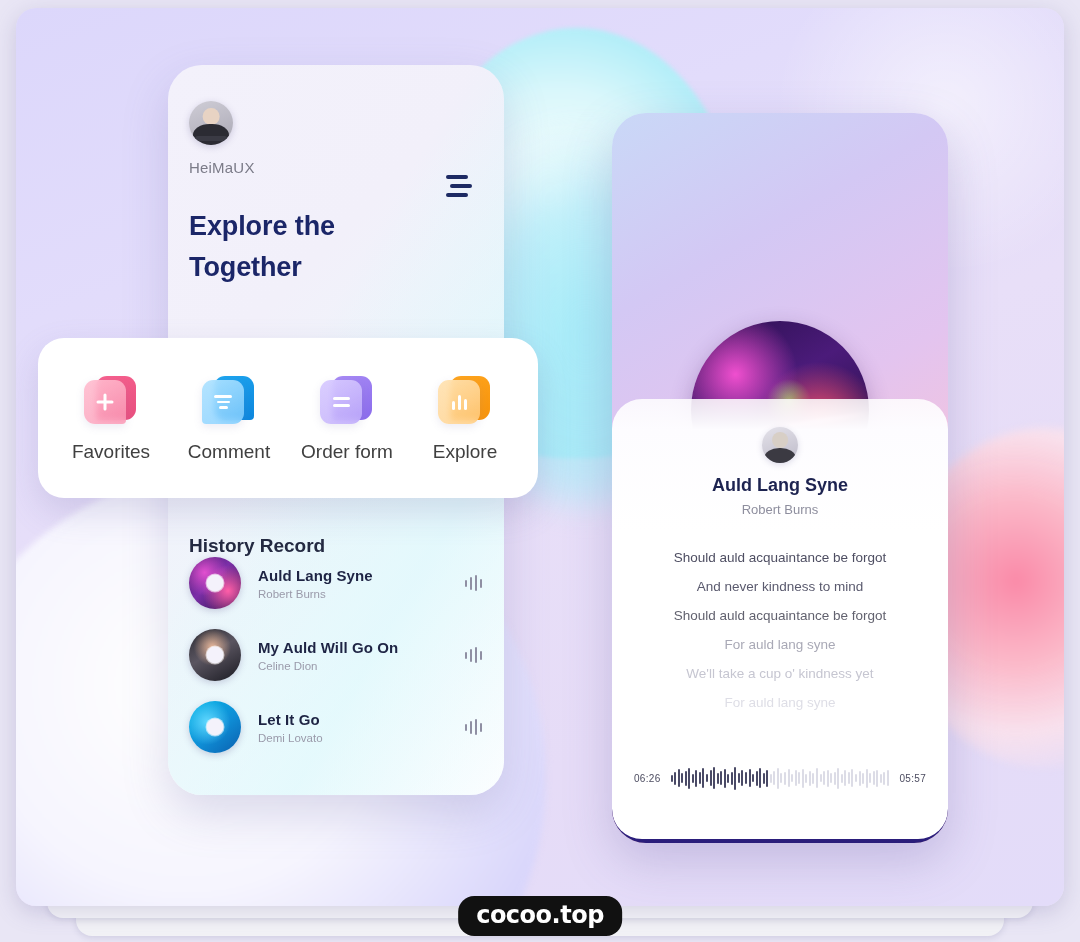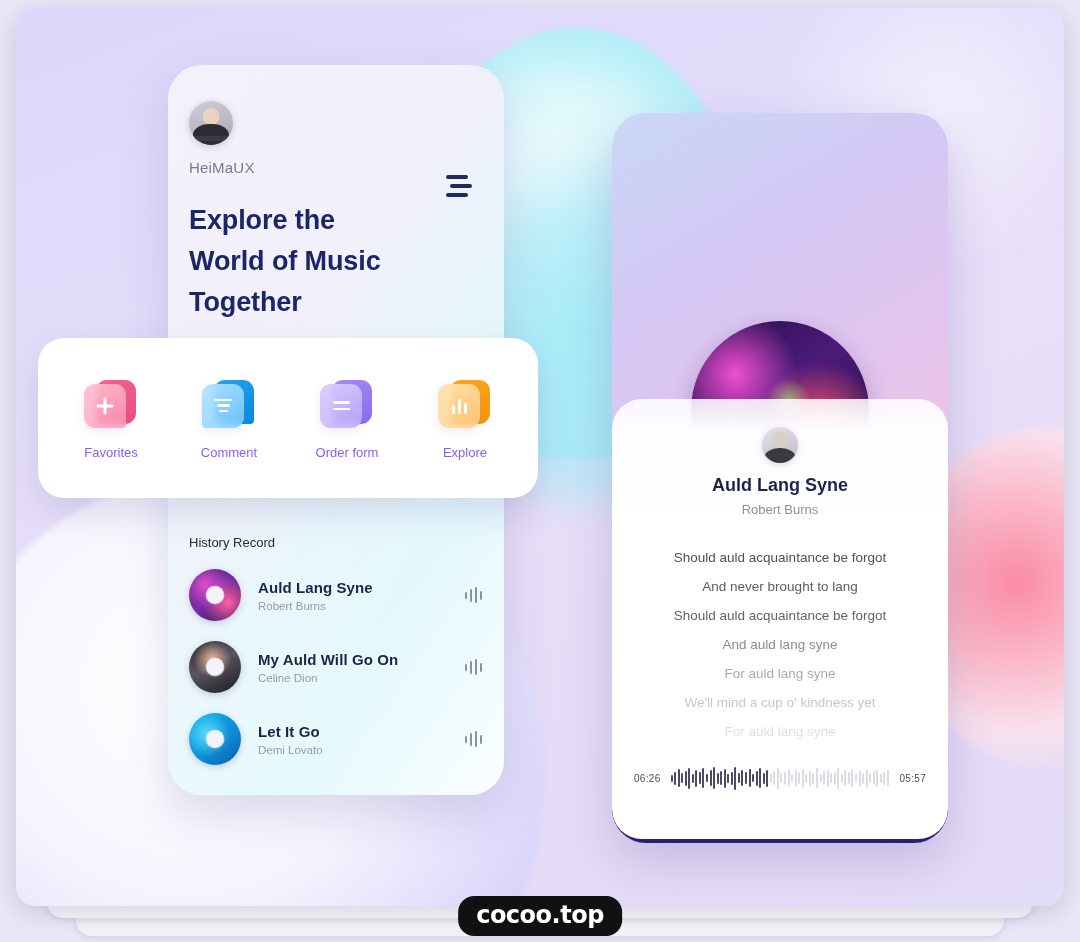--- a/index.html
+++ b/index.html
@@ -90,27 +90,27 @@
   }
 
   .hamburger { position:absolute; right:32px; top:110px; width:26px; z-index:3; }
   .hamburger i { display:block; height:4px; border-radius:2px; background:#1d2a63; margin-bottom:5px; }
   .hamburger i:nth-child(1) { width:22px; margin-left:0; }
   .hamburger i:nth-child(2) { width:22px; margin-left:4px; }
   .hamburger i:nth-child(3) { width:22px; margin-left:0; margin-bottom:0; }
 
   .username { margin-top:14px; font-size:15px; color:#7b7b88; letter-spacing:.2px; }
   .headline {
-    margin-top:24px; font-size:27px; line-height:41px; font-weight:700;
+    margin-top:30px; font-size:27px; line-height:41px; font-weight:700;
     color:#1b2668; letter-spacing:-.1px;
   }
 
   
   .history { position:absolute; left:21px; right:18px; top:470px; z-index:2; }
-  .history-title { font-size:13px; font-weight:400; color:#242a42; margin-bottom:19px; }
+  .history-title { font-size:19px; font-weight:700; color:#242a42; margin-bottom:0; }
   .track { display:flex; align-items:center; margin-bottom:20px; }
   .disc {
     width:52px; height:52px; border-radius:50%; position:relative; overflow:hidden;
     flex:0 0 52px; box-shadow:0 2px 7px rgba(80,70,130,.25);
   }
   .disc::after {
     content:""; position:absolute; left:50%; top:50%; transform:translate(-50%,-50%);
     width:17px; height:17px; border-radius:50%;
     background:#f4f2fb; box-shadow:0 0 0 1px rgba(255,255,255,.6);
   }
@@ -169,21 +169,21 @@
   
   .f-ord .back { background:linear-gradient(150deg,#a98cf5,#8a6bec); border-radius:11px 11px 11px 4px; }
   .f-ord .front { background:linear-gradient(150deg, rgba(216,203,255,.95), rgba(190,170,250,.82));
                   border-radius:11px; flex-direction:column; gap:4px; }
   .f-ord .ln { background:#fff; height:2.6px; border-radius:2px; }
   
   .f-aud .back { background:linear-gradient(150deg,#ffa61f,#f7930b); border-radius:11px 11px 11px 4px; }
   .f-aud .front { background:linear-gradient(150deg, rgba(255,226,178,.94), rgba(255,205,130,.78));
                   border-radius:11px; align-items:flex-end; gap:3px; padding-bottom:14px; }
   .f-aud .bar { width:3px; background:#fff; border-radius:2px; }
-  .feat-label { font-size:13px; color:#8b5cf6; }
+  .feat-label { font-size:19px; color:#404040; }
 
   
   .phone-right {
     position:absolute; left:596px; top:105px; width:336px; height:730px;
     border-radius:34px; overflow:hidden;
     background:linear-gradient(150deg,#c9d8f7 0%,#d3c8f4 22%,#e3c4ef 44%,#f4c3dc 62%,#fbc9c4 80%,#f9d3c9 100%);
     box-shadow:0 18px 48px rgba(100,90,160,.26);
   }
   .rp-head { position:relative; height:110px; z-index:4; }
   .back-chev {
@@ -322,21 +322,20 @@
 
       <div class="lp-body">
         <div class="avatar">
           <div class="head"></div>
           <div class="body"></div>
           <div class="arms"></div>
         </div>
         <div class="username">HeiMaUX</div>
         <div class="headline">
           <div>Explore the</div>
-          <div>World of Music</div>
           <div>Together</div>
         </div>
       </div>
 
       <div class="history">
         <div class="history-title">History Record</div>
 
         <div class="track">
           <div class="disc d1"></div>
           <div class="track-meta">
@@ -437,25 +436,24 @@
       <div class="lyrics-panel">
         <div class="lyr-avatar">
           <div class="head"></div>
           <div class="body"></div>
         </div>
         <div class="song-title">Auld Lang Syne</div>
         <div class="song-artist">Robert Burns</div>
 
         <div class="lyrics">
           <div class="lyric-line" style="color:#4e4e62">Should auld acquaintance be forgot</div>
-          <div class="lyric-line" style="color:#5a5a6e">And never brought to lang</div>
+          <div class="lyric-line" style="color:#5a5a6e">And never kindness to mind</div>
           <div class="lyric-line" style="color:#62626f">Should auld acquaintance be forgot</div>
-          <div class="lyric-line" style="color:#8b8b99">And auld lang syne</div>
           <div class="lyric-line" style="color:#a9a9b6">For auld lang syne</div>
-          <div class="lyric-line" style="color:#c6c6d1">We'll mind a cup o' kindness yet</div>
+          <div class="lyric-line" style="color:#c6c6d1">We'll take a cup o' kindness yet</div>
           <div class="lyric-line" style="color:#dedee6">For auld lang syne</div>
         </div>
 
         <div class="progress-row">
           <div class="time">06:26</div>
           <div class="waveform" id="waveform">
               <i style="height: 7px; background: rgb(74, 74, 102);"></i>
               <i style="height: 13px; background: rgb(74, 74, 102);"></i>
               <i style="height: 18px; background: rgb(74, 74, 102);"></i>
               <i style="height: 10px; background: rgb(74, 74, 102);"></i>

